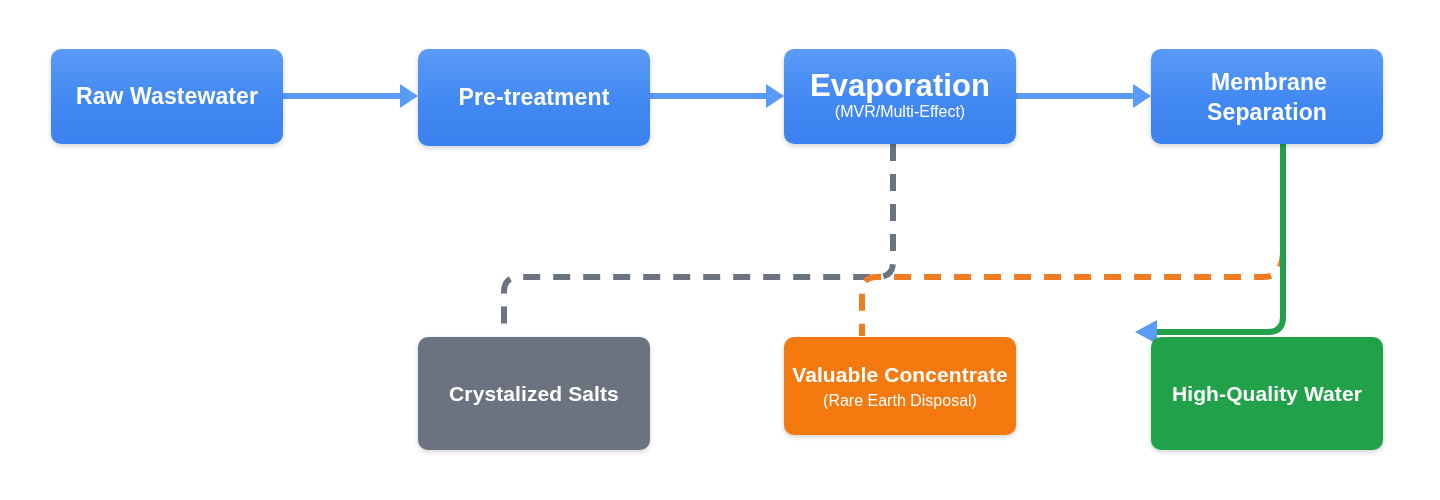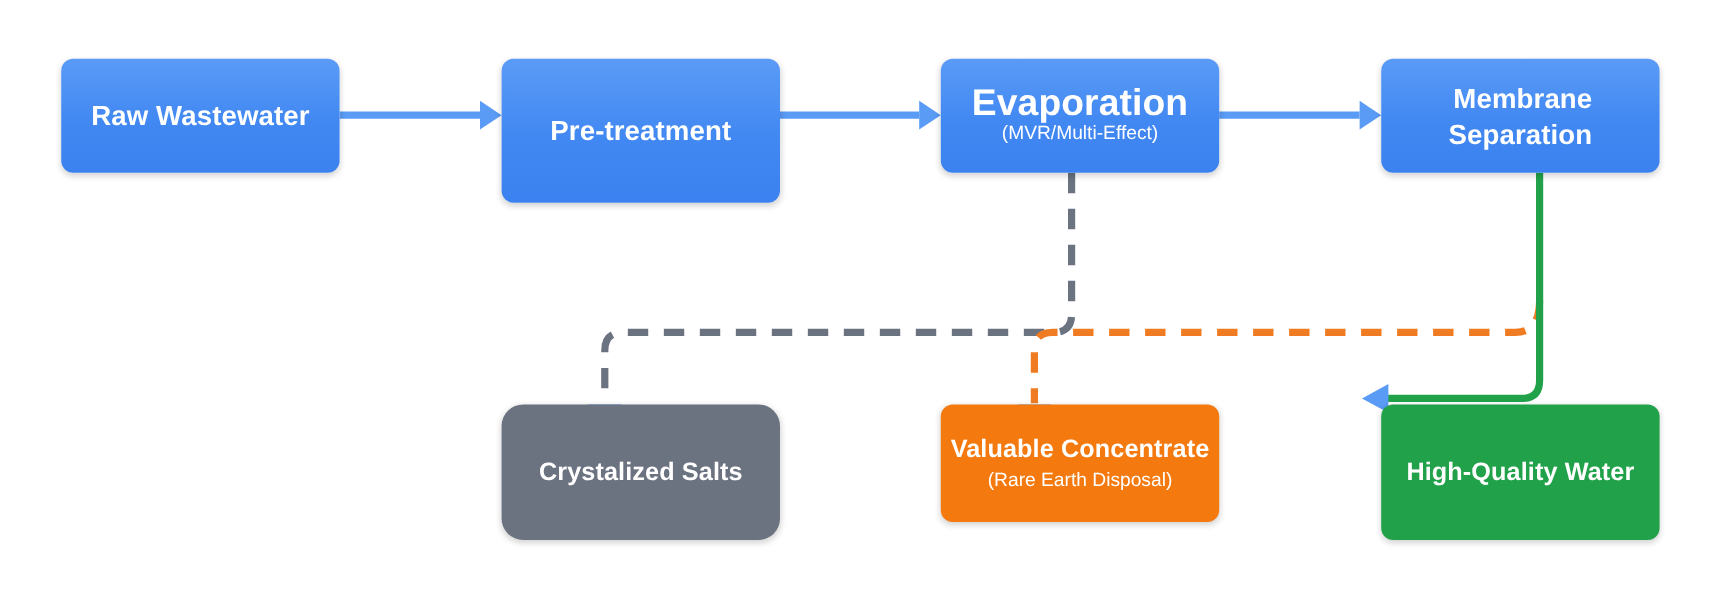--- a/index.html
+++ b/index.html
@@ -48,27 +48,27 @@
   }
   .node .sub {
     font-weight: normal;
     font-size: 16px;
     line-height: 22px;
     margin-top: 1px;
   }
   .node.blue {
     background: linear-gradient(180deg, #5a9bf6 0%, #4188f2 55%, #3b82f0 100%);
   }
-  .node.gray  { background: #6b7280; border-radius: 18px; }
+  .node.gray  { background: #6b7280; }
   .node.orange{ background: #f4790f; }
   .node.green { background: #21a24a; }
 
   
   #n-raw   { left: 51px;   top: 49px;  width: 232px; height: 95px; }
-  #n-pre   { left: 418px;  top: 49px;  width: 232px; height: 120px; }
+  #n-pre   { left: 418px;  top: 49px;  width: 232px; height: 97px; }
   #n-evap  { left: 784px;  top: 49px;  width: 232px; height: 95px; }
   #n-memb  { left: 1151px; top: 49px;  width: 232px; height: 95px; text-align: right; }
   
   #n-salts { left: 418px;  top: 337px; width: 232px; height: 113px; }
   #n-conc  { left: 784px;  top: 337px; width: 232px; height: 98px; }
   #n-water { left: 1151px; top: 337px; width: 232px; height: 113px; }
 
   #n-evap .title  { font-size: 31px; }
   #n-memb .title  { font-size: 23px; line-height: 30px; }
   #n-salts .title, #n-conc .title, #n-water .title { font-size: 21px; }

